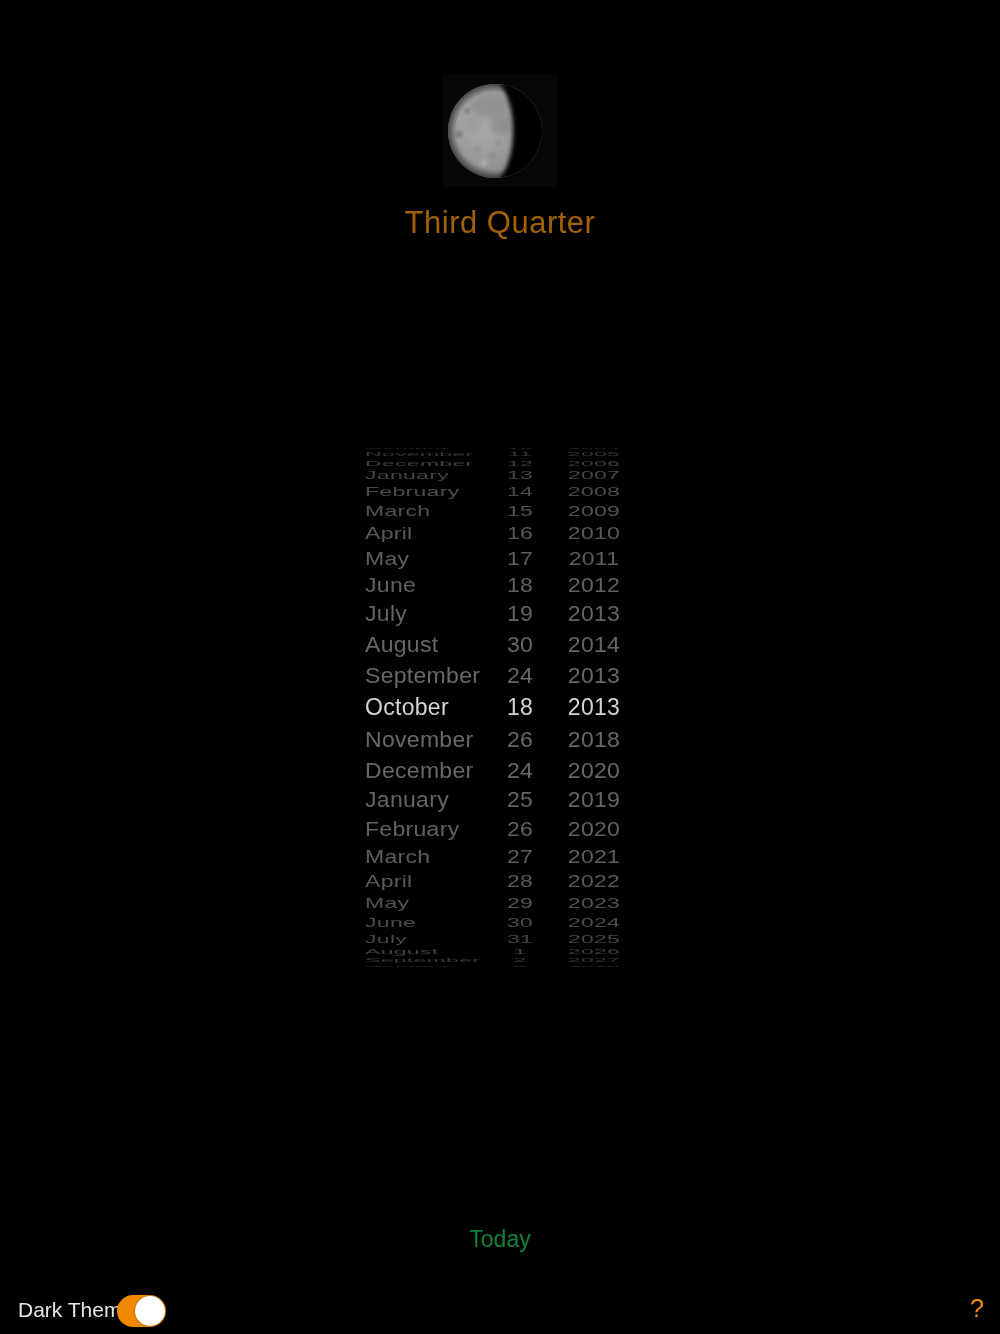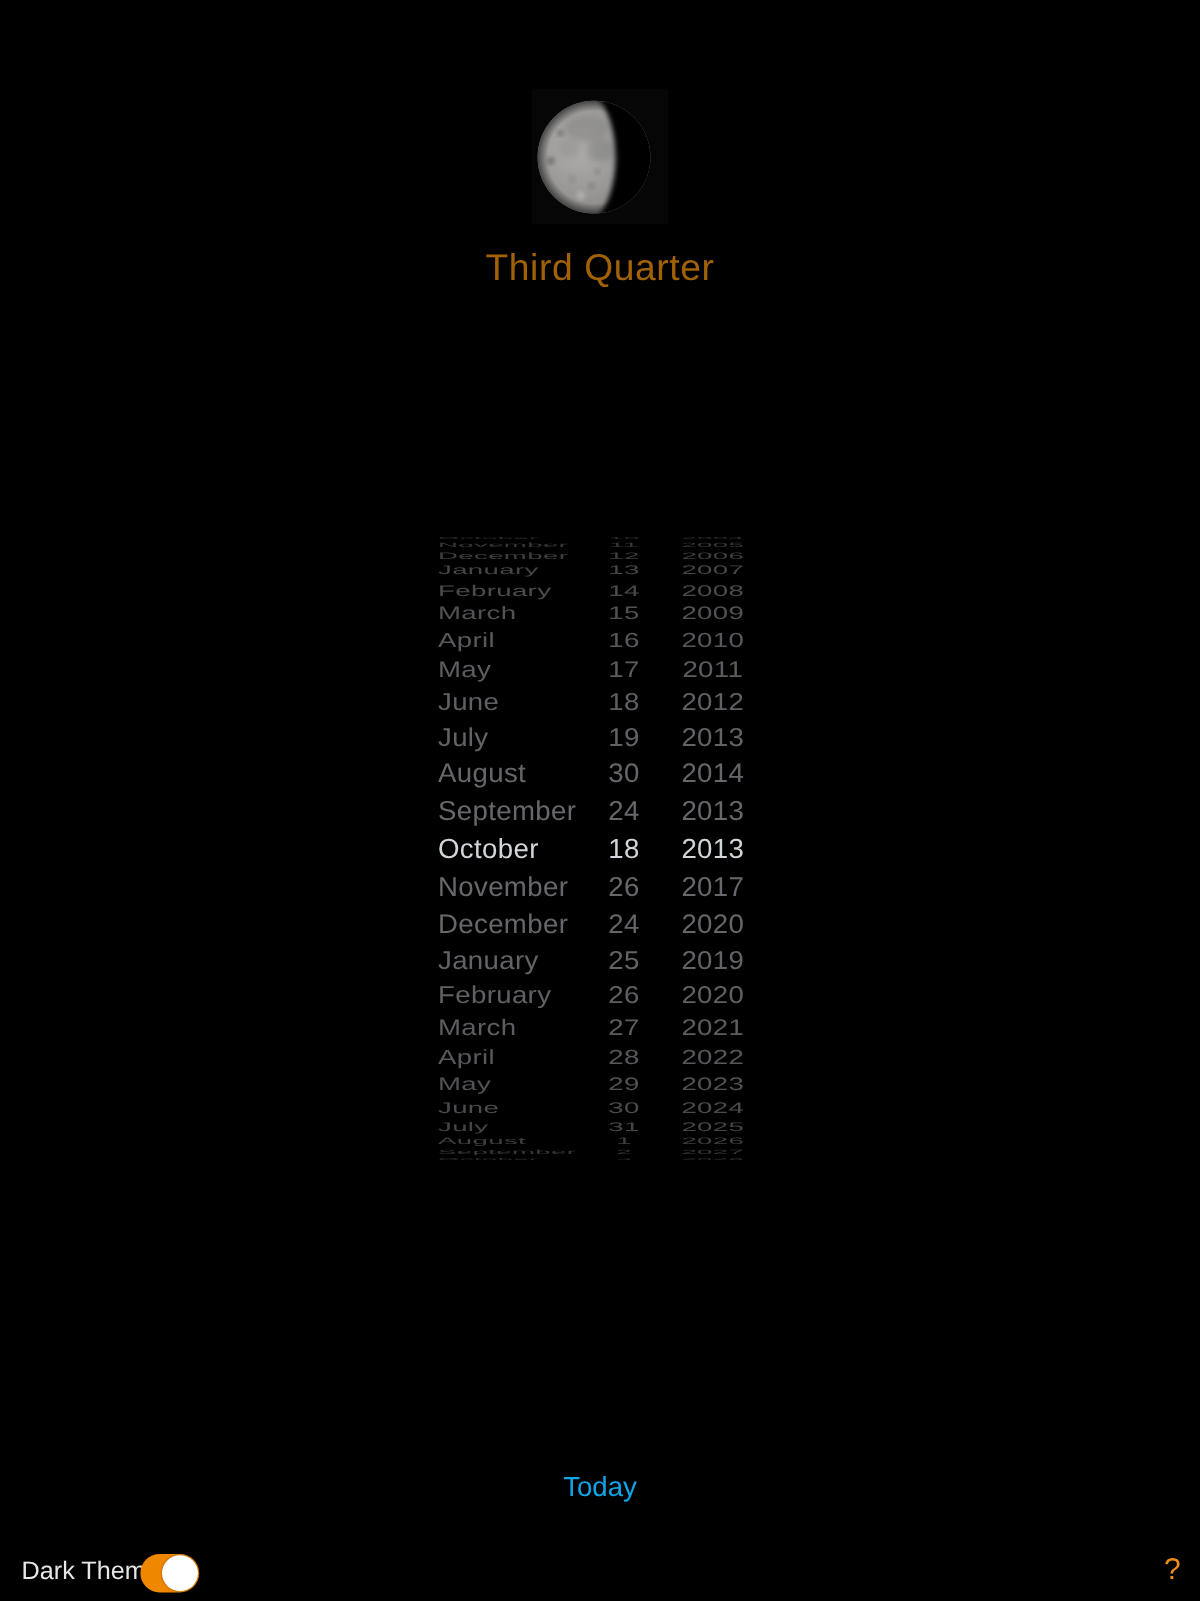--- a/index.html
+++ b/index.html
@@ -70,21 +70,21 @@
   .p-year  { flex: 1;      text-align: center; }
 
   .today-btn {
     position: absolute;
     left: 0;
     top: 1226px;
     width: 1000px;
     text-align: center;
     font-size: 23px;
     font-weight: 300;
-    color: #0ea5e9;
+    color: #15803d;
     cursor: pointer;
   }
   .bottom-bar {
     position: absolute;
     left: 0;
     top: 1288px;
     width: 1000px;
     height: 46px;
   }
   .dark-theme-label {
@@ -241,21 +241,21 @@
         <span class="p-year">2013</span>
       </div>
       <div class="p-row selected" style="top: 256px; transform: scaleY(1);">
         <span class="p-month">October</span>
         <span class="p-day">18</span>
         <span class="p-year">2013</span>
       </div>
       <div class="p-row" style="top: 287.7px; transform: scaleY(0.993); opacity: 0.65;">
         <span class="p-month">November</span>
         <span class="p-day">26</span>
-        <span class="p-year">2017</span>
+        <span class="p-year">2018</span>
       </div>
       <div class="p-row" style="top: 318.9px; transform: scaleY(0.97); opacity: 0.64;">
         <span class="p-month">December</span>
         <span class="p-day">24</span>
         <span class="p-year">2020</span>
       </div>
       <div class="p-row" style="top: 349.2px; transform: scaleY(0.934); opacity: 0.62;">
         <span class="p-month">January</span>
         <span class="p-day">25</span>
         <span class="p-year">2019</span>

